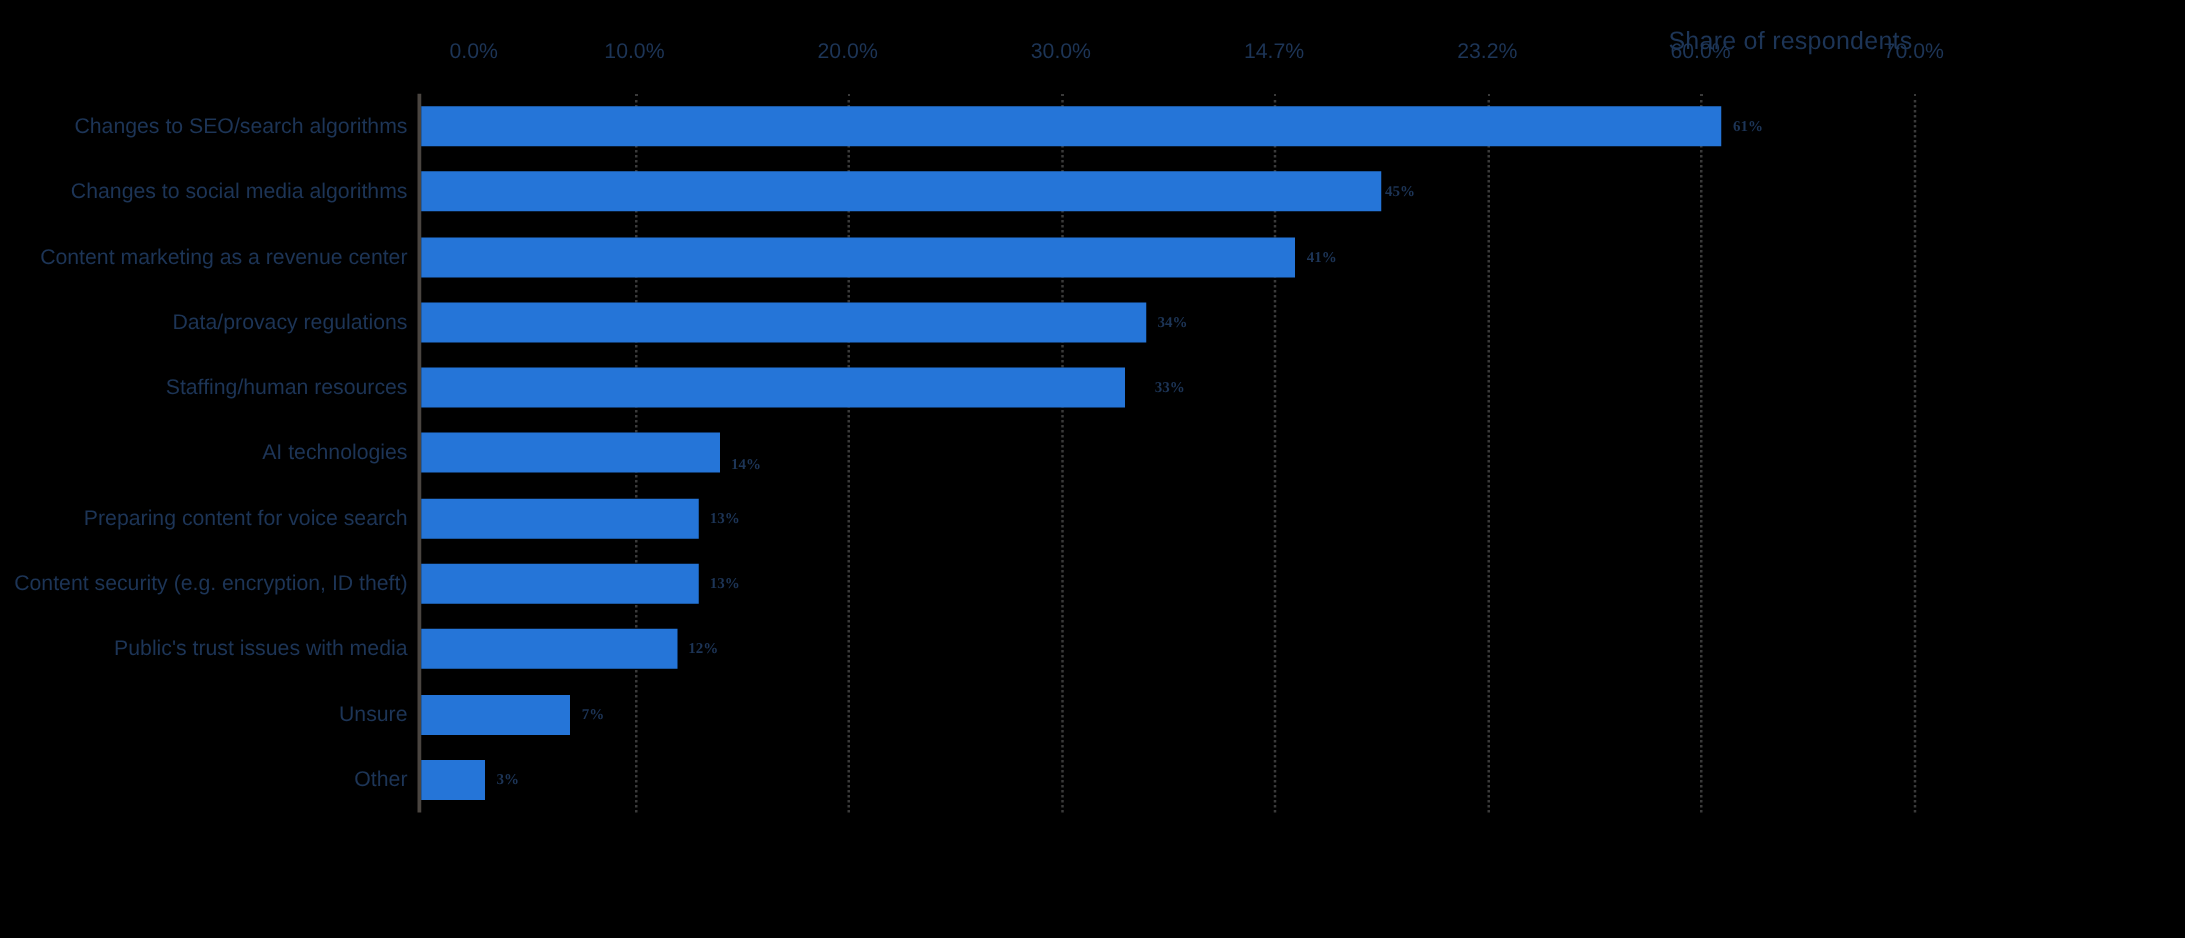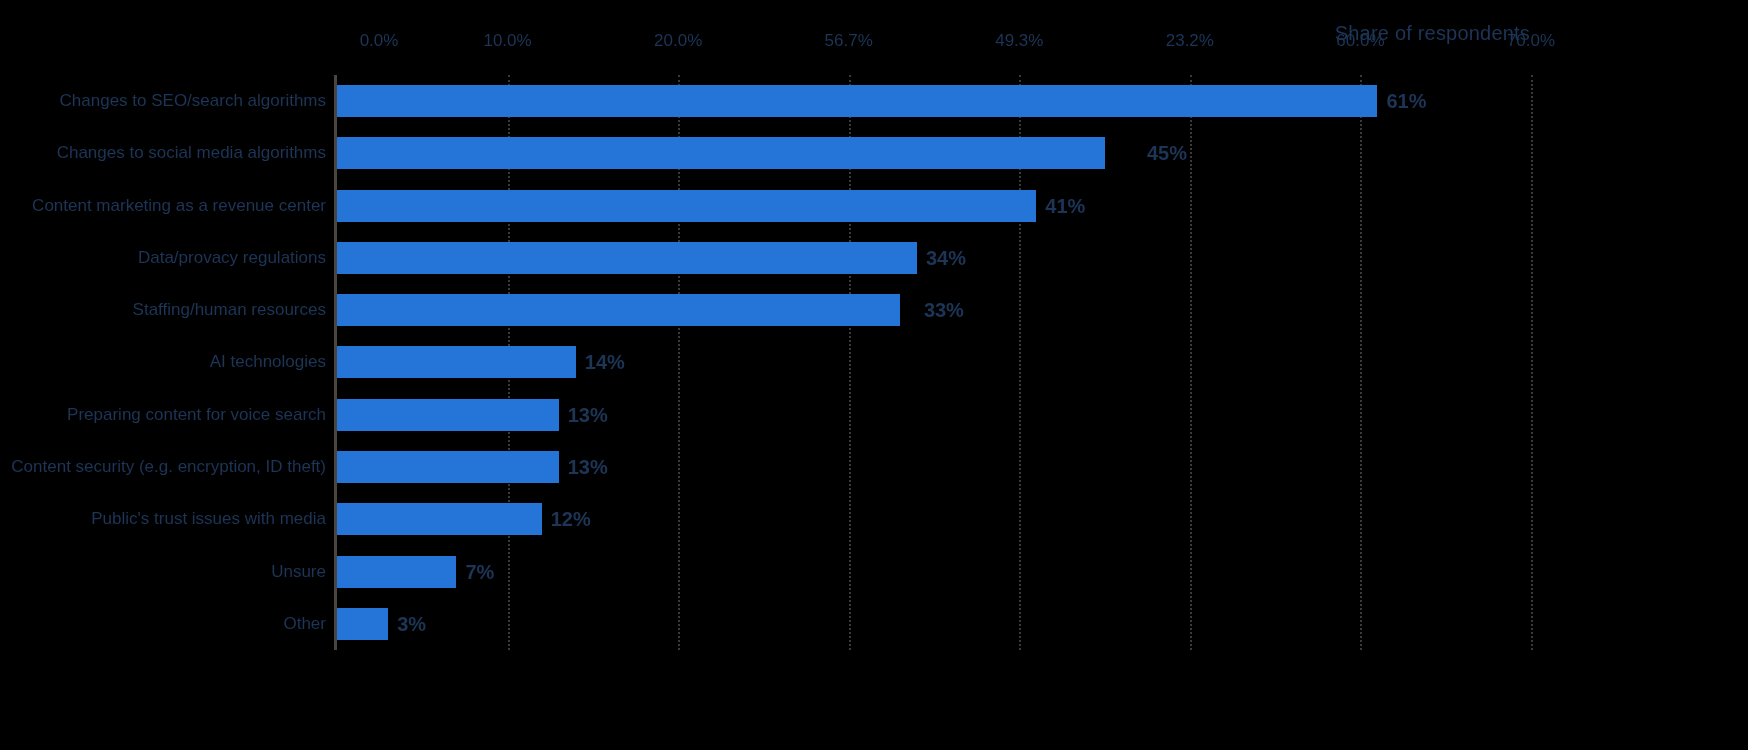--- a/index.html
+++ b/index.html
@@ -72,24 +72,25 @@
     left:0; top:50%;
     transform:translateY(-50%);
     height:32px;
     background:#2575d8;
   }
   .bar-value {
     position:absolute;
     top:50%;
     transform:translateY(-50%);
     color:#1d3557;
-    font-size:20px;
+    font-size:12px;
     font-weight:bold;
     white-space:nowrap;
     padding-left:9px;
+    font-family:Liberation Serif, serif;
   }
   .cat-label {
     position:absolute;
     right:1205px;
     top:50%;
     transform:translateY(-50%);
     width:600px;
     text-align:right;
     color:#1d3557;
     font-size:17px;
@@ -111,56 +112,56 @@
         <div class="gridline" style="left: 511.714px;"></div>
         <div class="gridline" style="left: 682.286px;"></div>
         <div class="gridline" style="left: 852.857px;"></div>
         <div class="gridline" style="left: 1023.43px;"></div>
         <div class="gridline" style="left: 1194px;"></div>
       </div>
     <div id="ticks">
         <div class="tick-label" style="left: 0px; top: -44px; margin-left: 42px;">0.0%</div>
         <div class="tick-label" style="left: 170.571px; top: -44px; text-align: center;">10.0%</div>
         <div class="tick-label" style="left: 341.143px; top: -44px;">20.0%</div>
-        <div class="tick-label" style="left: 511.714px; top: -44px;">56.7%</div>
-        <div class="tick-label" style="left: 682.286px; top: -44px;">49.3%</div>
+        <div class="tick-label" style="left: 511.714px; top: -44px;">30.0%</div>
+        <div class="tick-label" style="left: 682.286px; top: -44px;">14.7%</div>
         <div class="tick-label" style="left: 852.857px; top: -44px;">23.2%</div>
         <div class="tick-label" style="left: 1023.43px; top: -44px;">60.0%</div>
         <div class="tick-label" style="left: 1194px; top: -44px;">70.0%</div>
       </div>
     <div id="rows">
         <div class="row" style="top: 0px; height: 52.2727px;">
           <div class="cat-label">Changes to SEO/search algorithms</div>
           <div class="bar" style="width: 1040.49px;"></div>
           <div class="bar-value" style="left: 1040.49px;">61%</div>
         </div>
         <div class="row" style="top: 52.2727px; height: 52.2727px; padding-left: 25px;">
           <div class="cat-label">Changes to social media algorithms</div>
           <div class="bar" style="width: 767.571px;"></div>
-          <div class="bar-value" style="left: 801px; text-align: right;">45%</div>
+          <div class="bar-value" style="left: 762px; text-align: right;">45%</div>
         </div>
         <div class="row" style="top: 104.545px; height: 52.2727px;">
           <div class="cat-label">Content marketing as a revenue center</div>
           <div class="bar" style="width: 699.343px;"></div>
           <div class="bar-value" style="left: 699.343px;">41%</div>
         </div>
         <div class="row" style="top: 156.818px; height: 52.2727px;">
           <div class="cat-label">Data/provacy regulations</div>
           <div class="bar" style="width: 579.943px;"></div>
           <div class="bar-value" style="left: 579.943px;">34%</div>
         </div>
         <div class="row" style="top: 209.091px; height: 52.2727px;">
           <div class="cat-label">Staffing/human resources</div>
           <div class="bar" style="width: 562.886px;"></div>
           <div class="bar-value" style="left: 562.886px; padding-left: 24px;">33%</div>
         </div>
         <div class="row" style="top: 261.364px; height: 52.2727px;">
           <div class="cat-label">AI technologies</div>
           <div class="bar" style="width: 238.8px;"></div>
-          <div class="bar-value" style="left: 238.8px;">14%</div>
+          <div class="bar-value" style="left: 238.8px; margin-top: 10px;">14%</div>
         </div>
         <div class="row" style="top: 313.636px; height: 52.2727px;">
           <div class="cat-label">Preparing content for voice search</div>
           <div class="bar" style="width: 221.743px;"></div>
           <div class="bar-value" style="left: 221.743px;">13%</div>
         </div>
         <div class="row" style="top: 365.909px; height: 52.2727px;">
           <div class="cat-label">Content security (e.g. encryption, ID theft)</div>
           <div class="bar" style="width: 221.743px;"></div>
           <div class="bar-value" style="left: 221.743px;">13%</div>

